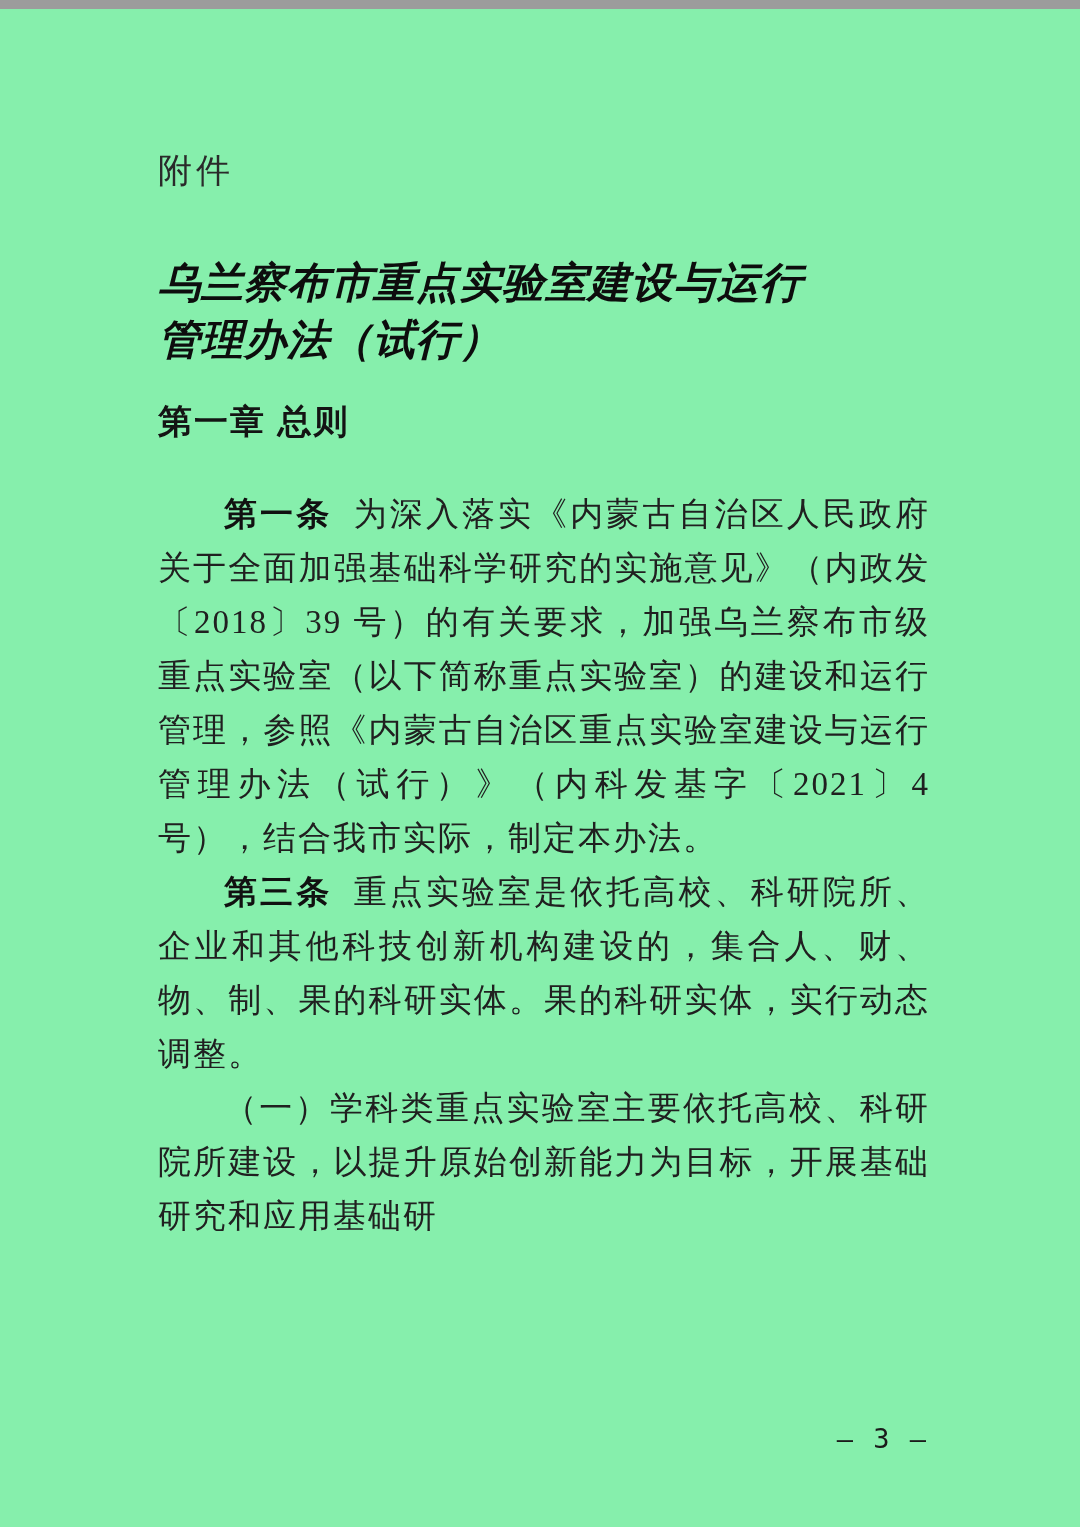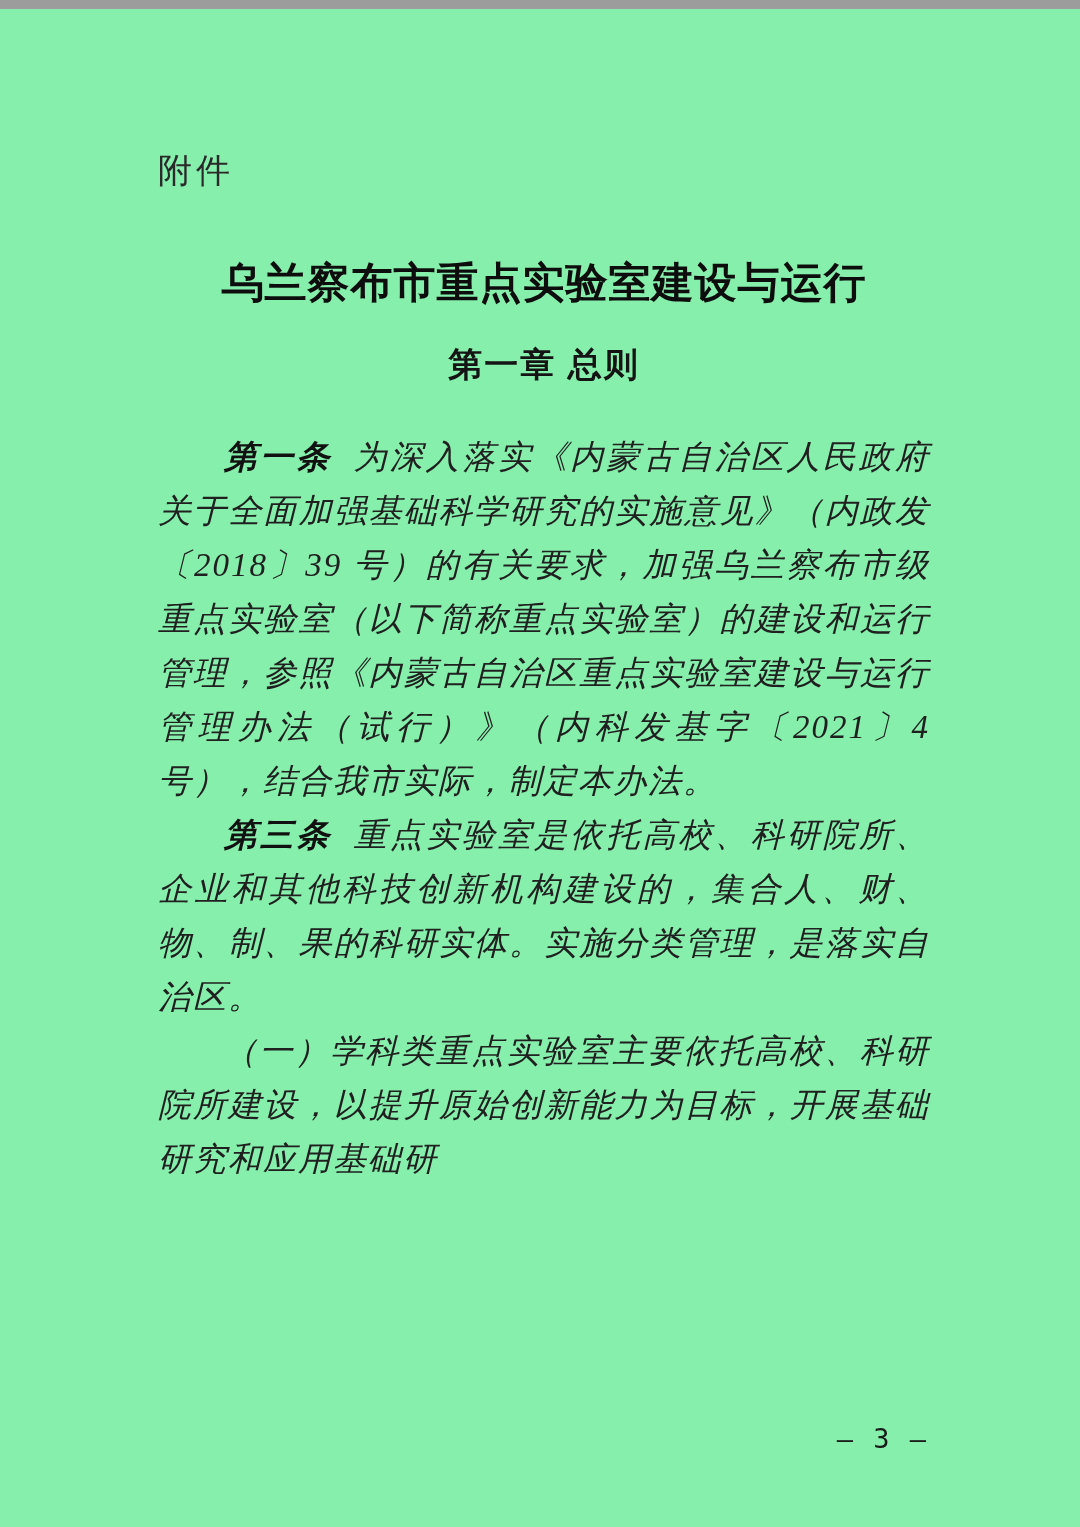--- a/index.html
+++ b/index.html
@@ -18,52 +18,51 @@
     padding: 140px 150px 0 158px;
   }
   .attachment {
     font-size: 34px;
     line-height: 44px;
     letter-spacing: 4px;
     color: #2a2a2a;
   }
   .title {
     margin-top: 62px;
-    text-align: center;
+    text-align: left;
     font-weight: bold;
     font-size: 42px;
     line-height: 57px;
     letter-spacing: 1px;
     color: #0d0d0d;
     font-family: "Liberation Serif", serif;
+    font-style: italic;
   }
   .title .title-line { display: block; }
   .chapter {
     margin-top: 30px;
-    text-align: center;
     font-weight: bold;
     font-size: 34px;
     line-height: 44px;
     letter-spacing: 2px;
     color: #141414;
     font-family: "Liberation Sans", sans-serif;
   }
   .body {
     margin-top: 44px;
     font-size: 33px;
     line-height: 54px;
     text-align: justify;
     text-justify: inter-character;
     text-align-last: left;
     letter-spacing: 2px;
     color: #202020;
   }
   .para {
     text-indent: 2em;
-    font-style: italic;
   }
   .para .lead {
     font-family: "Liberation Sans", sans-serif;
     font-weight: bold;
     color: #111;
     margin-right: 0.65em;
   }
   .para .lead:empty { display: none; margin-right: 0; }
   .pagenum {
     position: absolute;
@@ -78,29 +77,30 @@
 </head>
 <body>
 
 <div class="page">
   <div class="content">
 
     <div class="attachment">附件</div>
 
     <h1 class="title">
       <span class="title-line">乌兰察布市重点实验室建设与运行</span>
+      <span class="title-line">管理办法（试行）</span>
     </h1>
 
     <h2 class="chapter">第一章 总则</h2>
 
     <div class="body">
       <p class="para"><span class="lead">第一条</span><span>为深入落实《内蒙古自治区人民政府关于全面加强基础科学研究的实施意见》（内政发〔2018〕39 号）的有关要求，加强乌兰察布市级重点实验室（以下简称重点实验室）的建设和运行管理，参照《内蒙古自治区重点实验室建设与运行管理办法（试行）》（内科发基字〔2021〕4 号），结合我市实际，制定本办法。</span></p>
 
 
-      <p class="para"><span class="lead">第三条</span><span>重点实验室是依托高校、科研院所、企业和其他科技创新机构建设的，集合人、财、物、制、果的科研实体。实施分类管理，是落实自治区。</span></p>
+      <p class="para"><span class="lead">第三条</span><span>重点实验室是依托高校、科研院所、企业和其他科技创新机构建设的，集合人、财、物、制、果的科研实体。果的科研实体，实行动态调整。</span></p>
 
 
       <p class="para"><span>（一）学科类重点实验室主要依托高校、科研院所建设，以提升原始创新能力为目标，开展基础研究和应用基础研</span></p>
     </div>
 
   </div>
 
   <div class="pagenum">— 3 —</div>
 </div>
 

